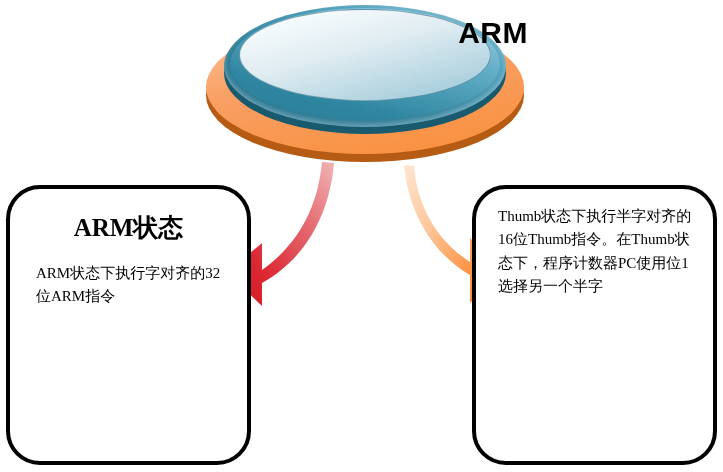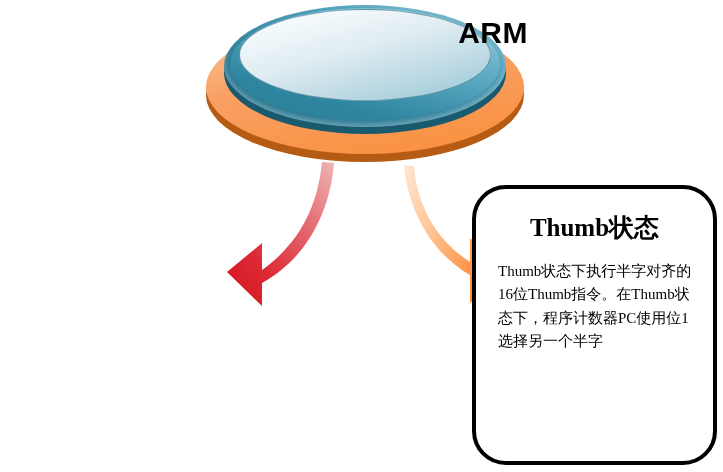--- a/index.html
+++ b/index.html
@@ -180,19 +180,22 @@
     <path d="M 404 165
              C 408 209, 430 252, 470 275
              L 470 303
              L 506 270
              L 470 238
              L 470 262
              C 436 240, 417 205, 414 166
              Z" fill="url(#gradOrange)"></path>
   </svg>
 
+  <div class="state-box box-left">
+    <div class="box-title">ARM状态</div>
+    <div class="box-body">ARM状态下执行字对齐的32位ARM指令</div>
+  </div>
 
   <div class="state-box box-right">
-    <div class="box-title">Thumb状态</div>
     <div class="box-body"> Thumb状态下执行半字对齐的16位Thumb指令。在Thumb状态下，程序计数器PC使用位1选择另一个半字</div>
   </div>
 
 </div>
 
 </body></html>

